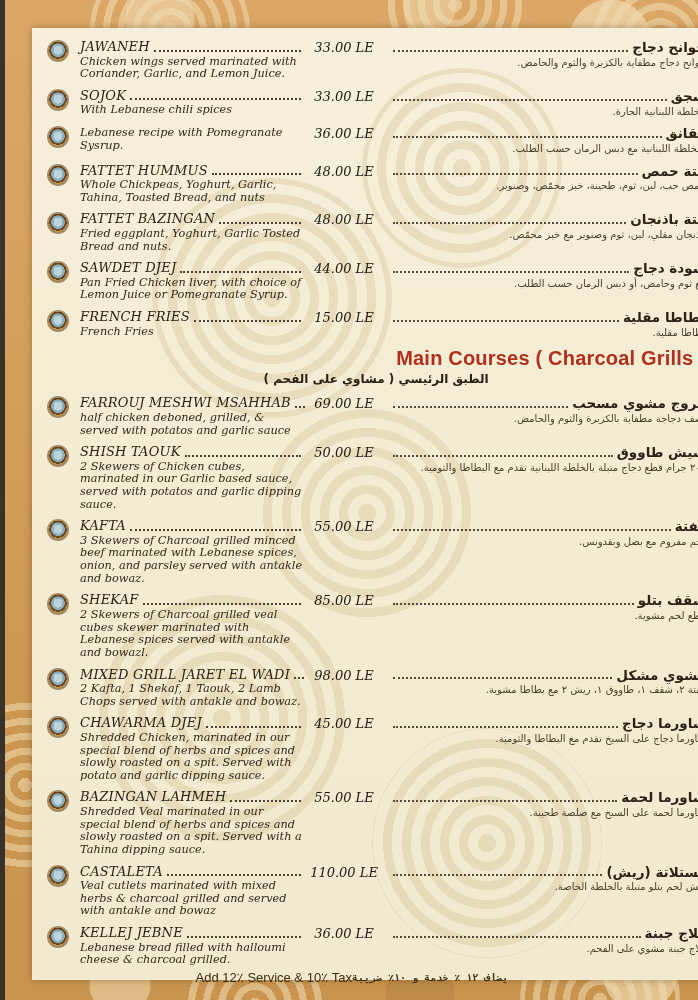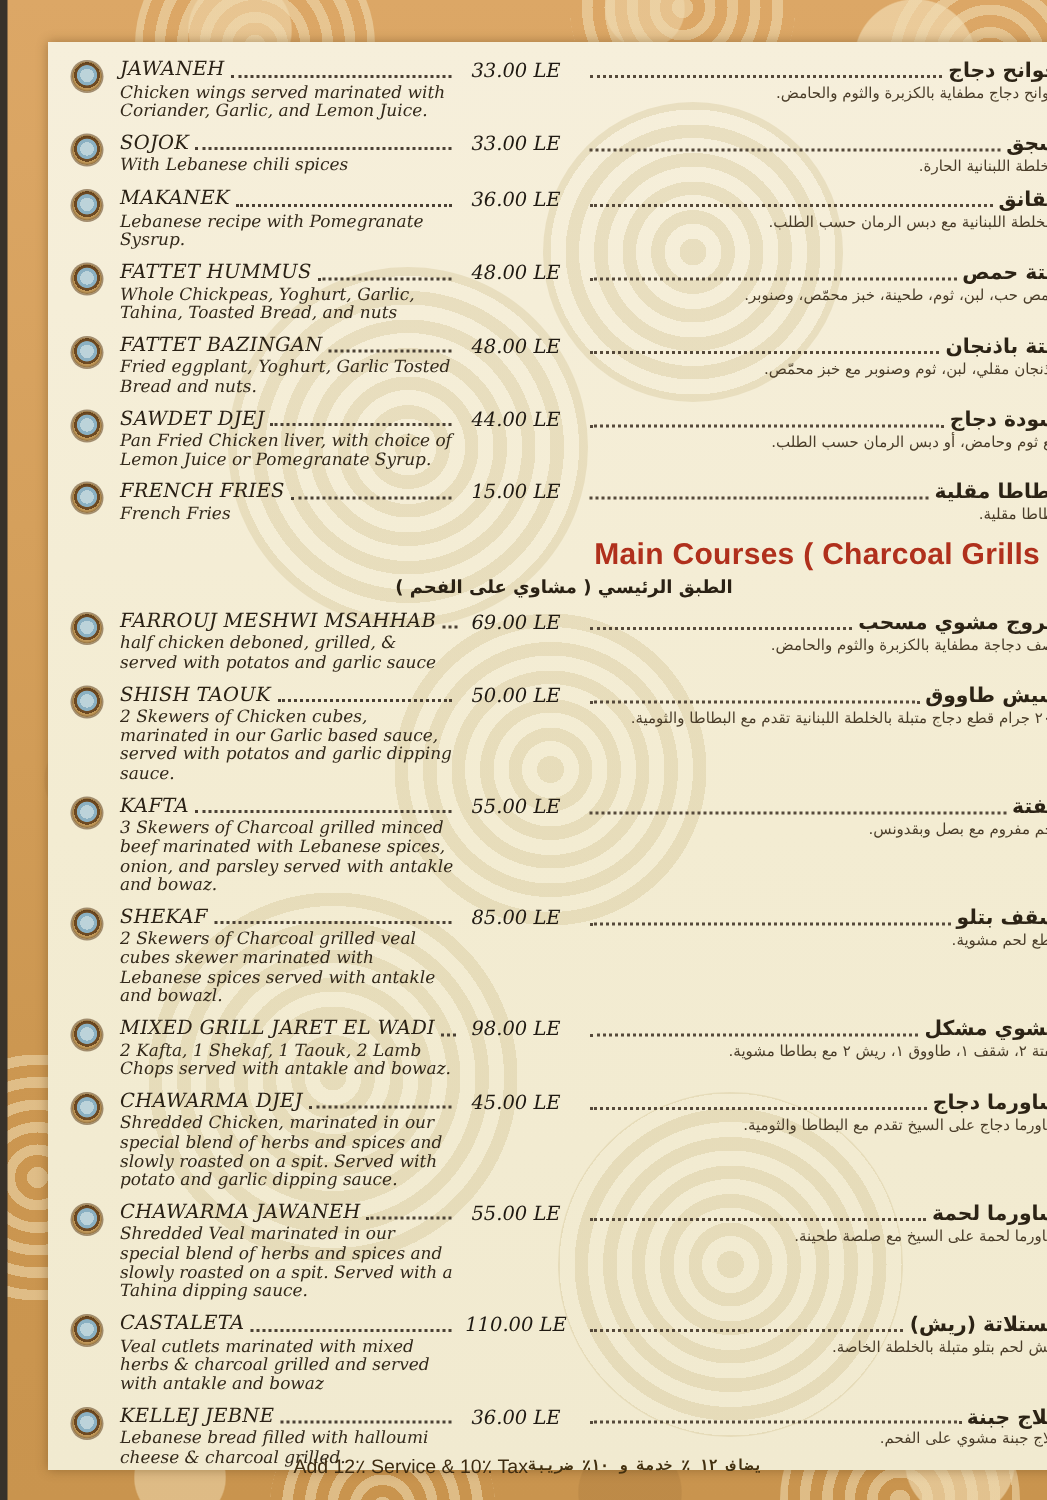--- a/index.html
+++ b/index.html
@@ -116,24 +116,20 @@
             <div class="name-line-ar">
               <span class="name-ar">سجق</span>
               <span class="leader leader-ar"></span>
             </div>
             <div class="desc-ar">الخلطة اللبنانية الحارة.</div>
           </div>
         </div>
         <div class="row">
           <span class="bullet"></span>
           <div class="col-en">
-            <div class="name-line">
-              <span class="name">MAKANEK</span>
-              <span class="leader"></span>
-            </div>
             <div class="desc">Lebanese recipe with Pomegranate Sysrup.</div>
           </div>
           <div class="col-price">36.00 LE</div>
           <div class="col-ar" dir="rtl">
             <div class="name-line-ar">
               <span class="name-ar">مقانق</span>
               <span class="leader leader-ar"></span>
             </div>
             <div class="desc-ar">بالخلطة اللبنانية مع دبس الرمان حسب الطلب.</div>
           </div>
@@ -323,21 +319,21 @@
               <span class="name-ar">شاورما دجاج</span>
               <span class="leader leader-ar"></span>
             </div>
             <div class="desc-ar">شاورما دجاج على السيخ تقدم مع البطاطا والثومية.</div>
           </div>
         </div>
         <div class="row">
           <span class="bullet"></span>
           <div class="col-en">
             <div class="name-line">
-              <span class="name">CHAWARMA JAWANEH</span>
+              <span class="name">BAZINGAN LAHMEH</span>
               <span class="leader"></span>
             </div>
             <div class="desc">Shredded Veal marinated in our special blend of herbs and spices and slowly roasted on a spit. Served with a Tahina dipping sauce.</div>
           </div>
           <div class="col-price">55.00 LE</div>
           <div class="col-ar" dir="rtl">
             <div class="name-line-ar">
               <span class="name-ar">شاورما لحمة</span>
               <span class="leader leader-ar"></span>
             </div>

